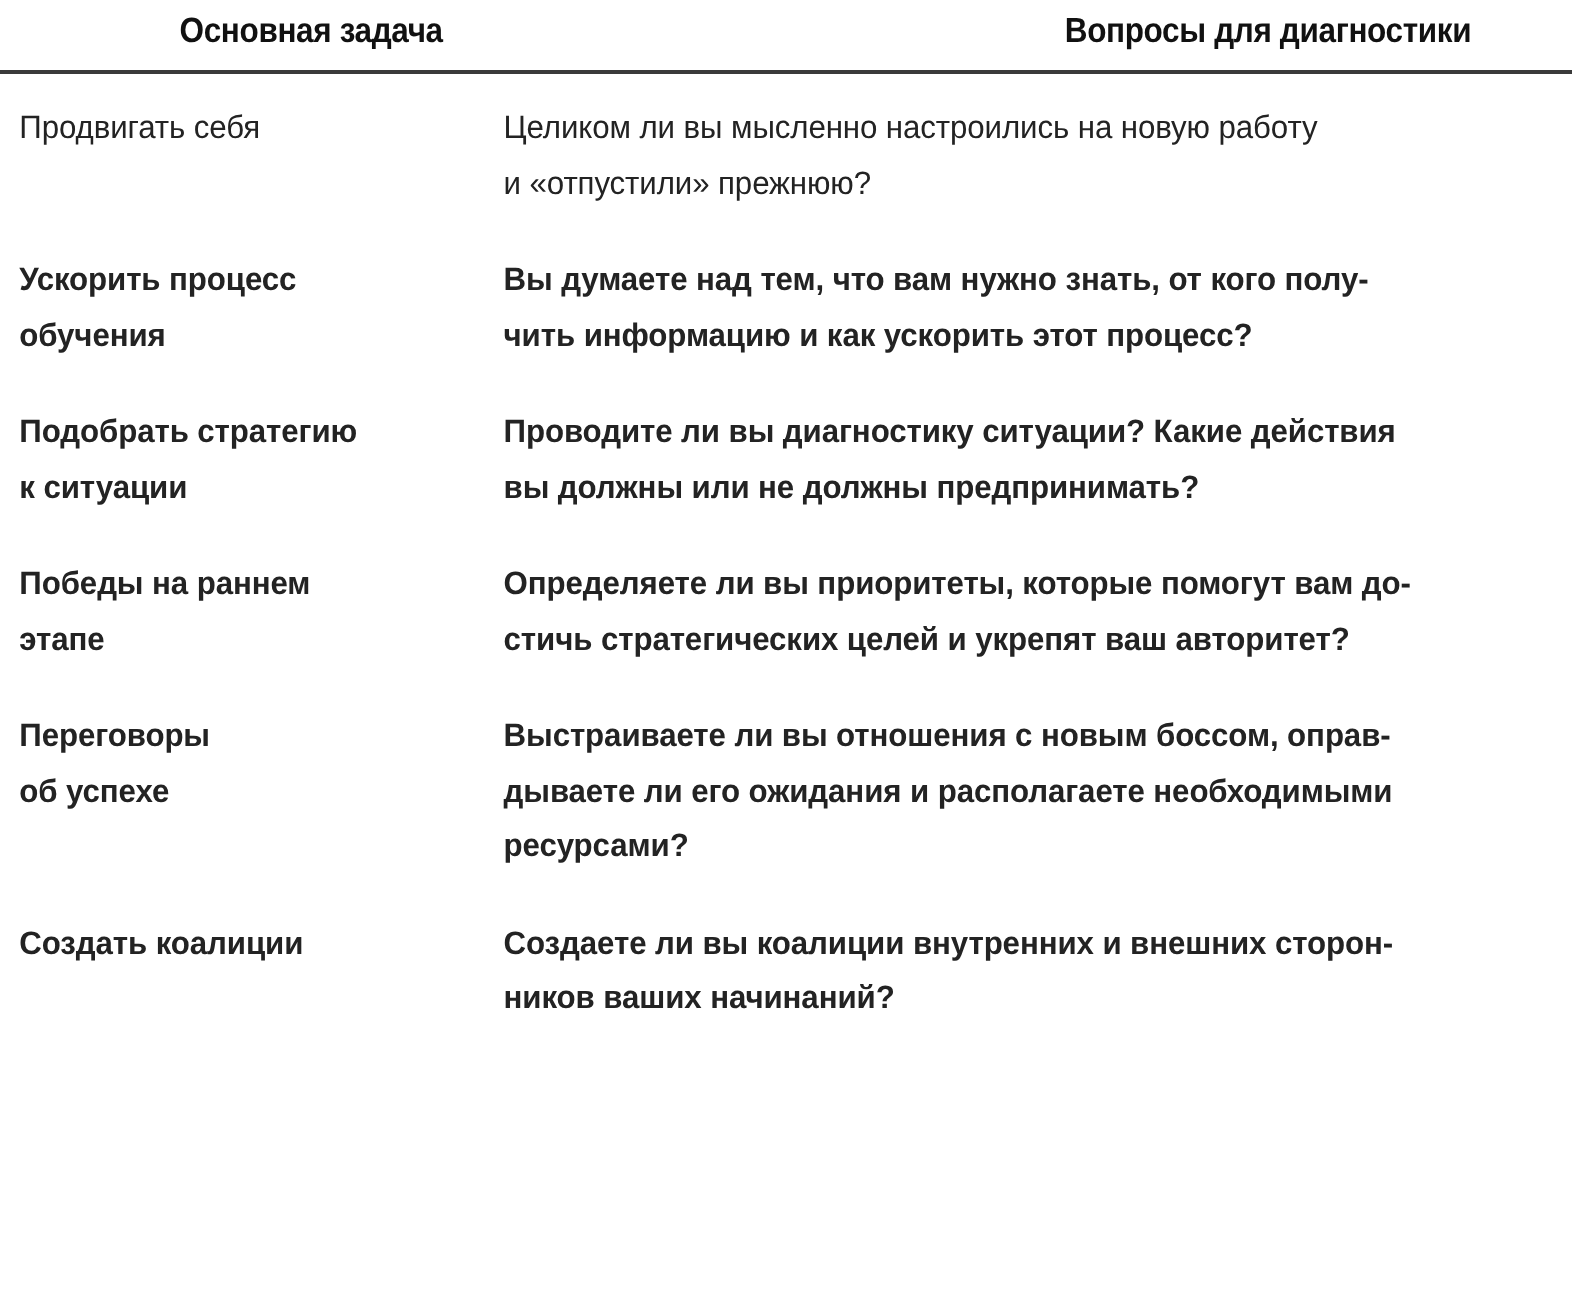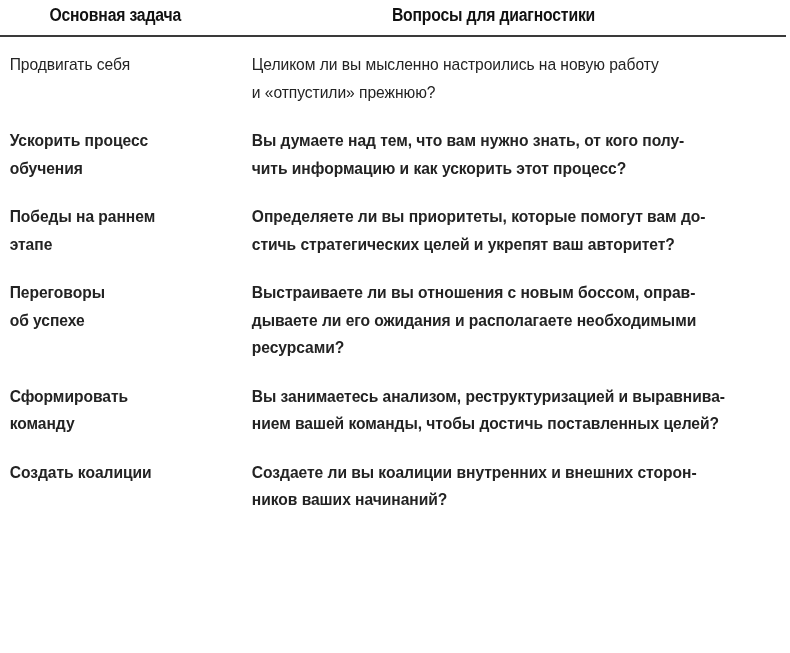--- a/index.html
+++ b/index.html
@@ -30,21 +30,21 @@
     width: 790px;
     border-collapse: collapse;
     table-layout: fixed;
   }
 
   .col-task   { width: 246px; }
   .col-quest  { width: 544px; }
 
   
   .thead-row th {
-    text-align: center;
+    text-align: right;
     vertical-align: top;
     padding: 0;
     border: 0;
   }
 
   .hdr-cell {
     font-weight: 700;
     font-size: 17.5px;
     line-height: 22px;
     letter-spacing: -0.2px;
@@ -153,20 +153,34 @@
           <td>
             <div class="cell-quest">
               <span class="nowrap-line">Вы думаете над тем, что вам нужно знать, от кого полу-</span>
               <span class="nowrap-line">чить информацию и как ускорить этот процесс?</span>
             </div>
           </td>
         </tr>
         <tr class="tbody-row row-pad">
           <td>
             <div class="cell-task">
+              <span class="nowrap-line">Подобрать стратегию</span>
+              <span class="nowrap-line">к ситуации</span>
+            </div>
+          </td>
+          <td>
+            <div class="cell-quest">
+              <span class="nowrap-line">Проводите ли вы диагностику ситуации? Какие действия</span>
+              <span class="nowrap-line">вы должны или не должны предпринимать?</span>
+            </div>
+          </td>
+        </tr>
+        <tr class="tbody-row row-pad">
+          <td>
+            <div class="cell-task">
               <span class="nowrap-line">Победы на раннем</span>
               <span class="nowrap-line">этапе</span>
             </div>
           </td>
           <td>
             <div class="cell-quest">
               <span class="nowrap-line">Определяете ли вы приоритеты, которые помогут вам до-</span>
               <span class="nowrap-line">стичь стратегических целей и укрепят ваш авторитет?</span>
             </div>
           </td>
@@ -182,34 +196,20 @@
             <div class="cell-quest">
               <span class="nowrap-line">Выстраиваете ли вы отношения с новым боссом, оправ-</span>
               <span class="nowrap-line">дываете ли его ожидания и располагаете необходимыми</span>
               <span class="nowrap-line">ресурсами?</span>
             </div>
           </td>
         </tr>
         <tr class="tbody-row row-pad">
           <td>
             <div class="cell-task">
-              <span class="nowrap-line">Сформировать</span>
-              <span class="nowrap-line">команду</span>
-            </div>
-          </td>
-          <td>
-            <div class="cell-quest">
-              <span class="nowrap-line">Вы занимаетесь анализом, реструктуризацией и выравнива-</span>
-              <span class="nowrap-line">нием вашей команды, чтобы достичь поставленных целей?</span>
-            </div>
-          </td>
-        </tr>
-        <tr class="tbody-row row-pad">
-          <td>
-            <div class="cell-task">
               <span class="nowrap-line">Создать коалиции</span>
             </div>
           </td>
           <td>
             <div class="cell-quest">
               <span class="nowrap-line">Создаете ли вы коалиции внутренних и внешних сторон-</span>
               <span class="nowrap-line">ников ваших начинаний?</span>
             </div>
           </td>
         </tr>

